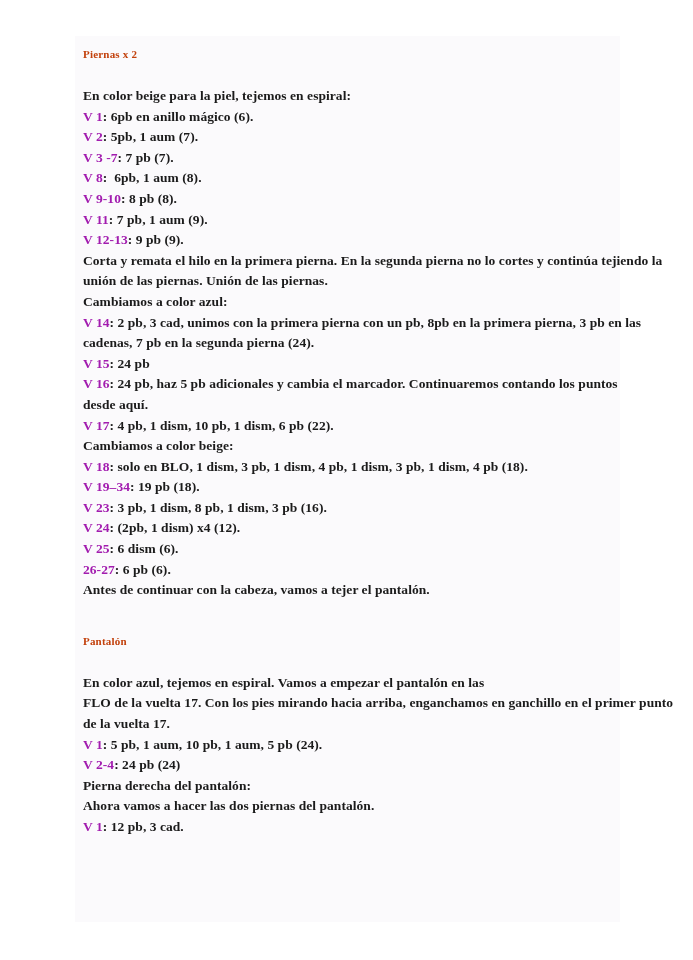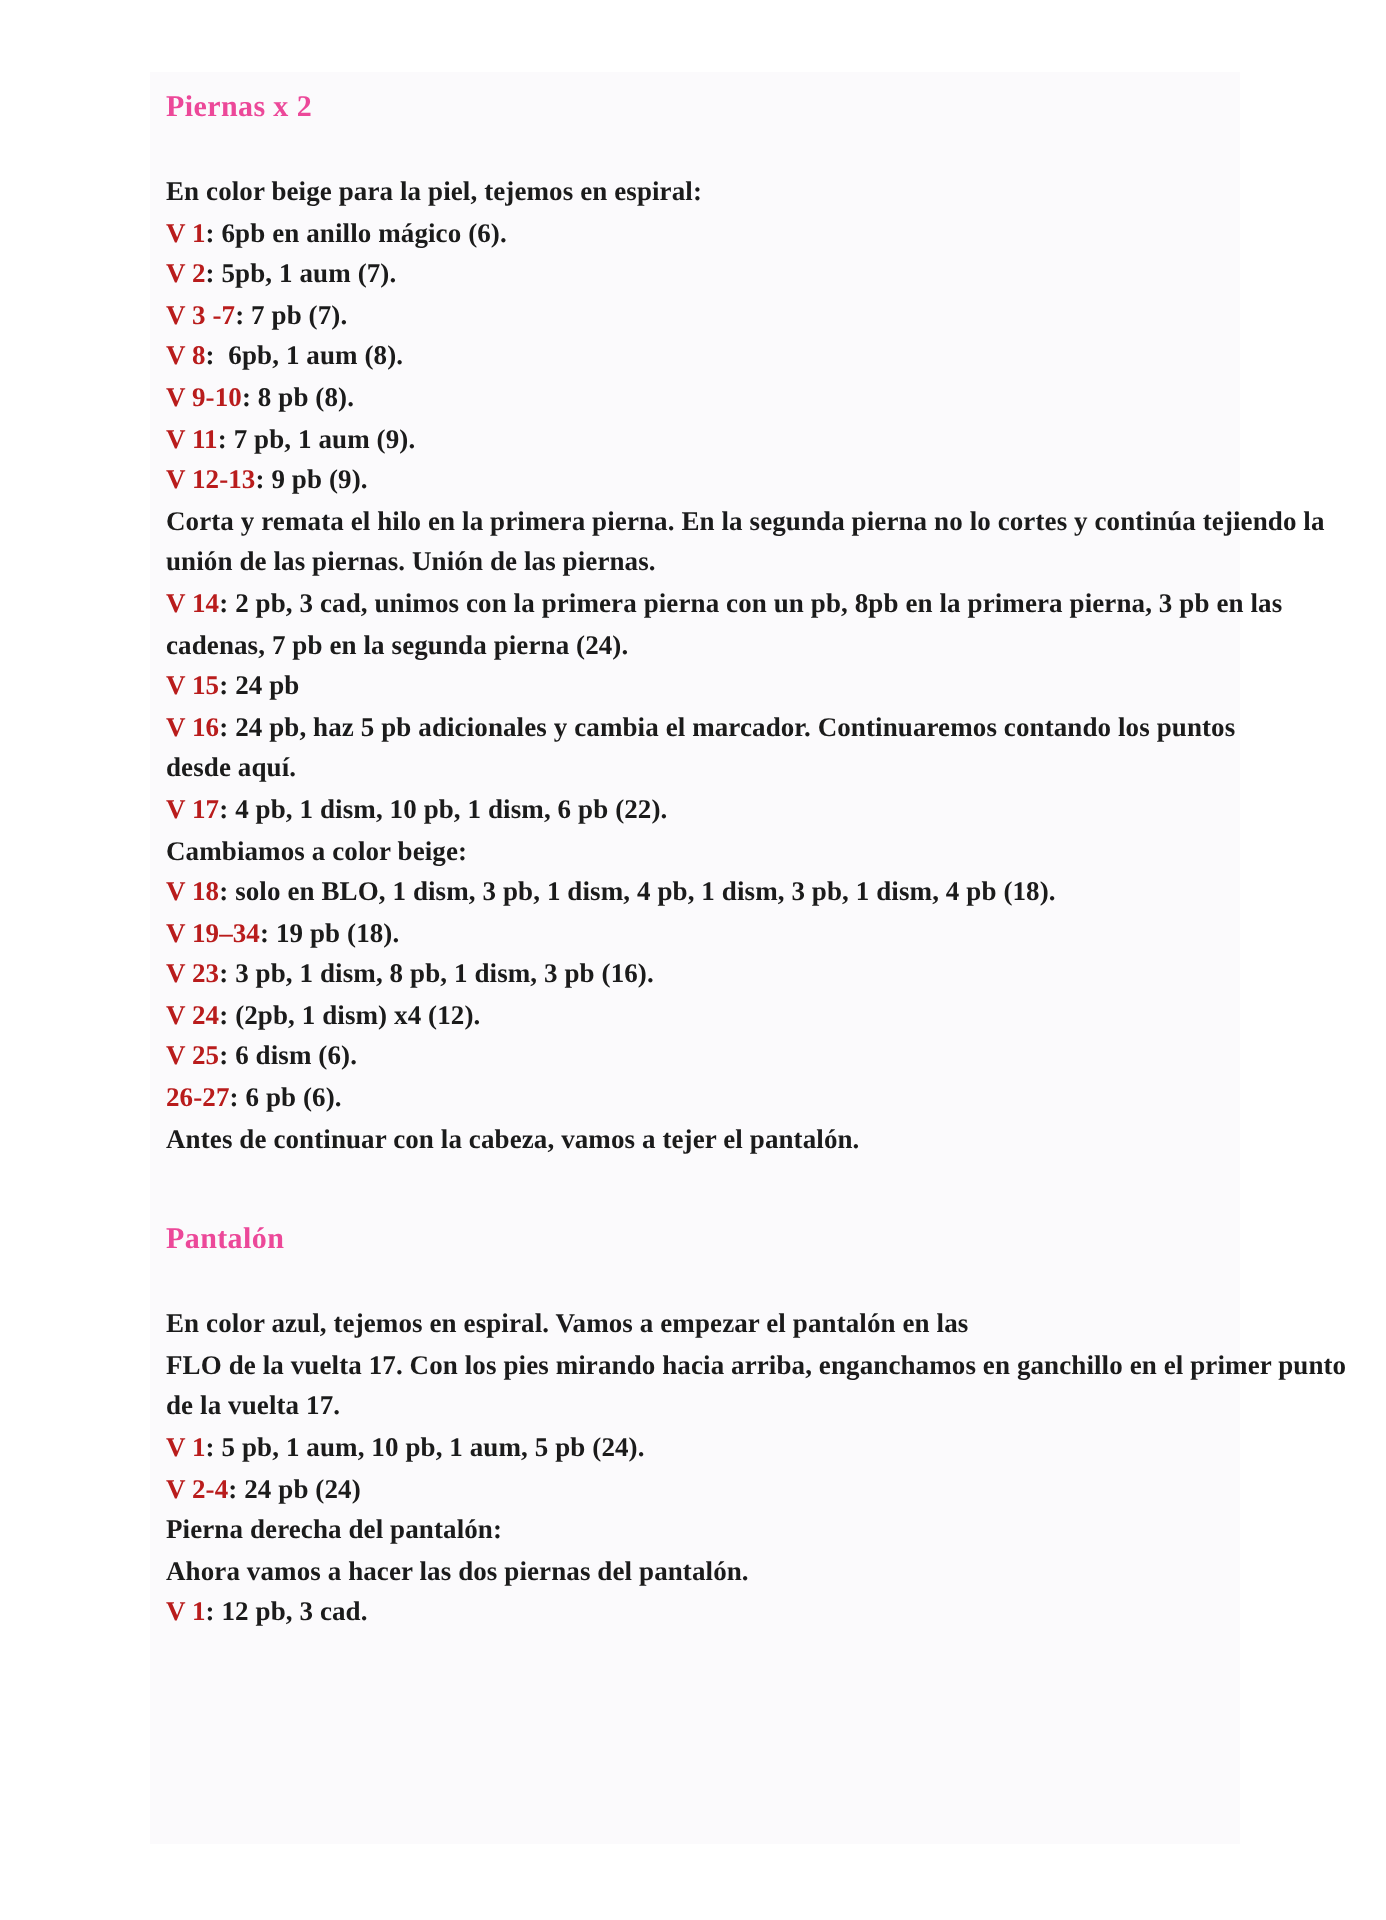--- a/index.html
+++ b/index.html
@@ -30,23 +30,23 @@
   .doc {
     position: absolute;
     left: 0;
     top: 0;
     width: 693px;
     padding: 44px 12px 0 83px;
   }
 
   h2.section-title {
     font-family: "Liberation Serif", "DejaVu Serif", serif;
-    font-size: 15px;
+    font-size: 11px;
     font-weight: 700;
-    color: #ec4899;
+    color: #c2410c;
     margin: 0;
     padding: 0;
     line-height: 20px;
     letter-spacing: .2px;
   }
 
   .gap-after-title { height: 22px; }
   .gap-before-title { height: 30px; }
 
   p.line {
@@ -56,21 +56,21 @@
     line-height: 20.6px;
     color: #1b1b1b;
     letter-spacing: 0.05px;
     white-space: pre-wrap;
     font-weight: bold;
   }
 
   p.line.bold { font-weight: 700; }
 
   .rowlabel {
-    color: #b91c1c;
+    color: #a21caf;
   }
 
   
   .w-full  { max-width: 540px; }
   .w-mid   { max-width: 474px; }
   .w-wide  { max-width: 598px; }
 </style>
 </head>
 <body>
 
@@ -81,20 +81,21 @@
     <div class="gap-after-title"></div>
     <p class="line w-full"><span>En color beige para la piel, tejemos en espiral:</span></p>
     <p class="line w-full"><span class="rowlabel">V 1</span><span>: 6pb en anillo mágico (6).</span></p>
     <p class="line w-full"><span class="rowlabel">V 2</span><span>: 5pb, 1 aum (7).</span></p>
     <p class="line w-full"><span class="rowlabel">V 3 -7</span><span>: 7 pb (7).</span></p>
     <p class="line w-full"><span class="rowlabel">V 8</span><span>:  6pb, 1 aum (8).</span></p>
     <p class="line w-full"><span class="rowlabel">V 9-10</span><span>: 8 pb (8).</span></p>
     <p class="line w-full"><span class="rowlabel">V 11</span><span>: 7 pb, 1 aum (9).</span></p>
     <p class="line w-full"><span class="rowlabel">V 12-13</span><span>: 9 pb (9).</span></p>
     <p class="line w-wide"><span>Corta y remata el hilo en la primera pierna. En la segunda pierna no lo cortes y continúa tejiendo la unión de las piernas. Unión de las piernas.</span></p>
+    <p class="line w-full bold"><span>Cambiamos a color azul:</span></p>
     <p class="line w-wide"><span class="rowlabel">V 14</span><span>: 2 pb, 3 cad, unimos con la primera pierna con un pb, 8pb en la primera pierna, 3 pb en las cadenas, 7 pb en la segunda pierna (24).</span></p>
     <p class="line w-full"><span class="rowlabel">V 15</span><span>: 24 pb</span></p>
     <p class="line w-full"><span class="rowlabel">V 16</span><span>: 24 pb, haz 5 pb adicionales y cambia el marcador. Continuaremos contando los puntos desde aquí.</span></p>
     <p class="line w-full"><span class="rowlabel">V 17</span><span>: 4 pb, 1 dism, 10 pb, 1 dism, 6 pb (22).</span></p>
     <p class="line w-full bold"><span>Cambiamos a color beige:</span></p>
     <p class="line w-full"><span class="rowlabel">V 18</span><span>: solo en BLO, 1 dism, 3 pb, 1 dism, 4 pb, 1 dism, 3 pb, 1 dism, 4 pb (18).</span></p>
     <p class="line w-full"><span class="rowlabel">V 19–34</span><span>: 19 pb (18).</span></p>
     <p class="line w-full"><span class="rowlabel">V 23</span><span>: 3 pb, 1 dism, 8 pb, 1 dism, 3 pb (16).</span></p>
     <p class="line w-full"><span class="rowlabel">V 24</span><span>: (2pb, 1 dism) x4 (12).</span></p>
     <p class="line w-full"><span class="rowlabel">V 25</span><span>: 6 dism (6).</span></p>

